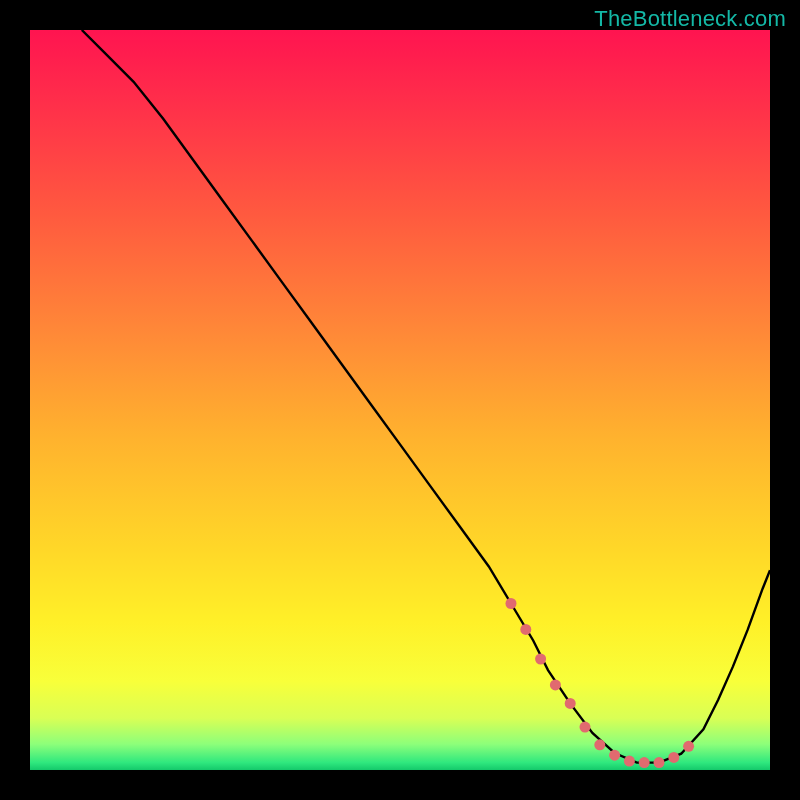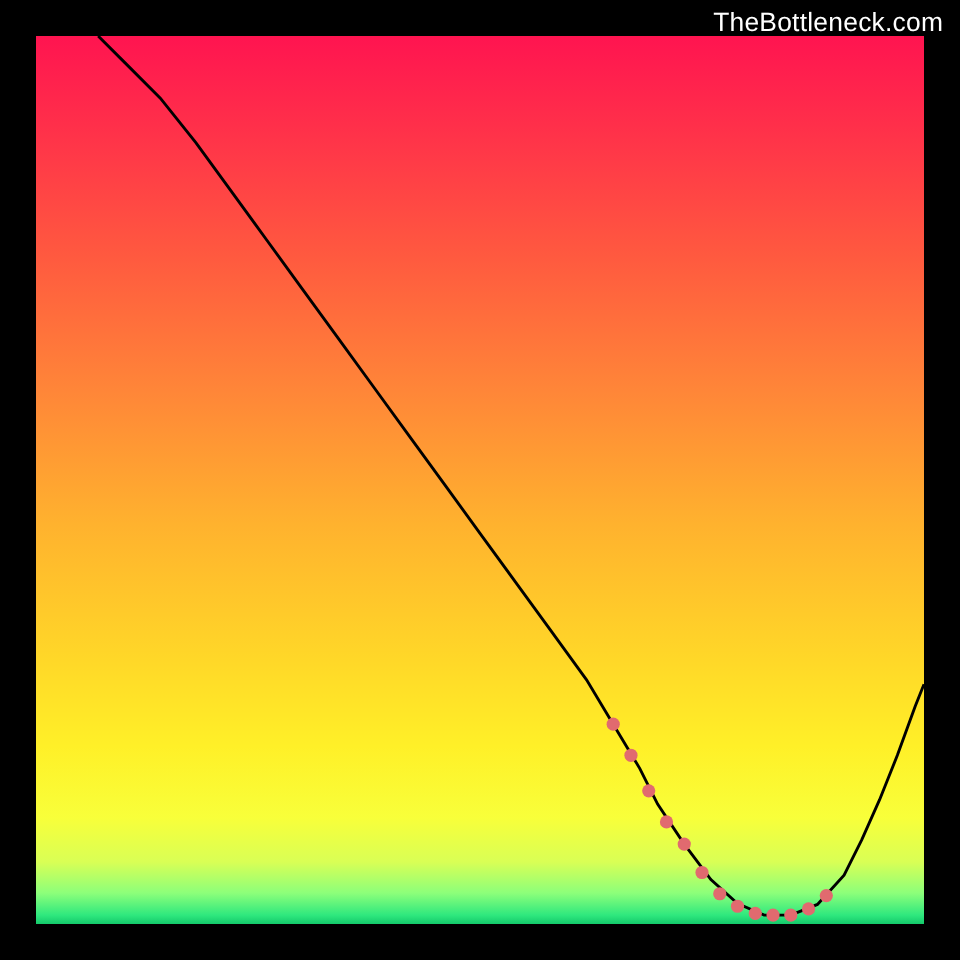--- a/index.html
+++ b/index.html
@@ -8,21 +8,21 @@
     background: #000;
     width: 800px;
     height: 800px;
     position: relative;
     font-family: Arial, Helvetica, sans-serif;
   }
   .watermark {
     position: absolute;
     top: 6px;
     right: 14px;
-    color: #ffffff;
+    color: #14b8a6;
     font-size: 22px;
     font-weight: 500;
     letter-spacing: 0.2px;
     z-index: 10;
   }
   .frame {
     position: absolute;
     left: 30px;
     top: 30px;
     width: 740px;

